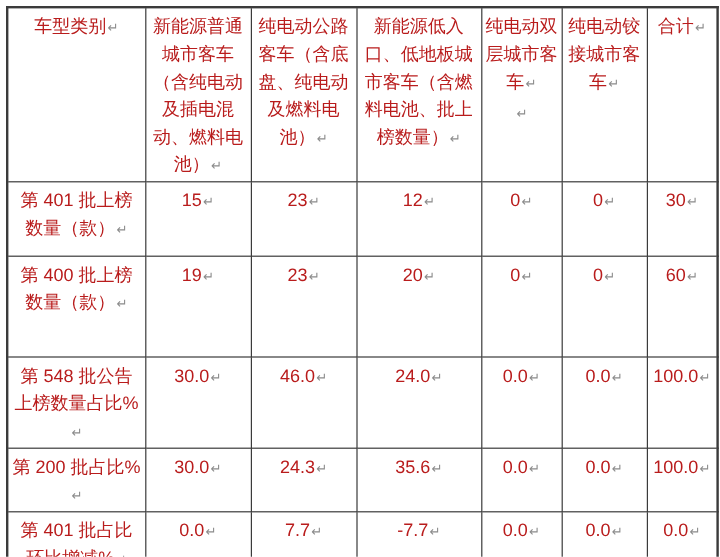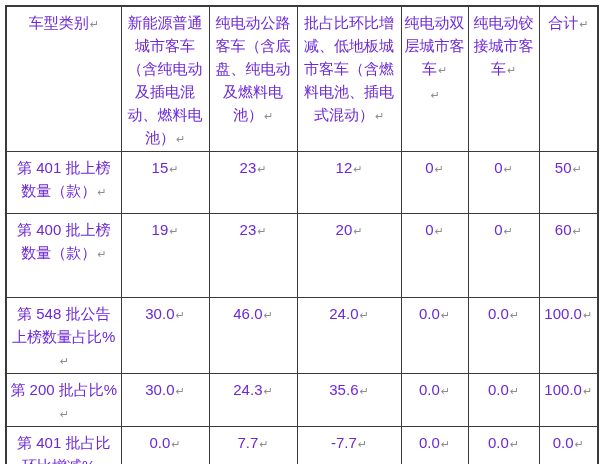--- a/index.html
+++ b/index.html
@@ -34,21 +34,21 @@
     vertical-align: top;
     text-align: center;
     padding: 4px 3px 0 3px;
     font-size: 15px;
     line-height: 23px;
     color: #1d1d1d;
     word-break: break-all;
     overflow: hidden;
   }
   .tx {
-    color: #6d28d9;
+    color: #b91c1c;
   }
   .pm {
     color: #8d8d8d;
     font-size: 11px;
     margin-left: 1px;
     vertical-align: baseline;
   }
   .pline {
     display: block;
     line-height: 23px;
@@ -67,34 +67,34 @@
           <col style="width:104px">
           <col style="width:67px">
           <col style="width:71px">
           <col style="width:59px">
       </colgroup>
       <tbody>
         <tr style="height:145px">
           <td><span class="tx">车型类别</span><span class="pm">↵</span></td>
           <td><span class="tx">新能源普通城市客车（含纯电动及插电混动、燃料电池）</span><span class="pm">↵</span></td>
           <td><span class="tx">纯电动公路客车（含底盘、纯电动及燃料电池）</span><span class="pm">↵</span></td>
-          <td><span class="tx">批占比环比增减、低地板城市客车（含燃料电池、插电式混动）</span><span class="pm">↵</span></td>
+          <td><span class="tx">新能源低入口、低地板城市客车（含燃料电池、批上榜数量）</span><span class="pm">↵</span></td>
           <td><span class="tx">纯电动双层城市客车</span><span class="pm">↵</span><span class="pline"><span class="pm">↵</span></span></td>
           <td><span class="tx">纯电动铰接城市客车</span><span class="pm">↵</span></td>
           <td><span class="tx">合计</span><span class="pm">↵</span></td>
         </tr>
 
         <tr style="height:62px">
           <td><span class="tx">第 401 批上榜数量（款）</span><span class="pm">↵</span></td>
           <td><span class="tx">15</span><span class="pm">↵</span></td>
           <td><span class="tx">23</span><span class="pm">↵</span></td>
           <td><span class="tx">12</span><span class="pm">↵</span></td>
           <td><span class="tx">0</span><span class="pm">↵</span></td>
           <td><span class="tx">0</span><span class="pm">↵</span></td>
-          <td><span class="tx">50</span><span class="pm">↵</span></td>
+          <td><span class="tx">30</span><span class="pm">↵</span></td>
         </tr>
 
         <tr style="height:84px">
           <td><span class="tx">第 400 批上榜数量（款）</span><span class="pm">↵</span></td>
           <td><span class="tx">19</span><span class="pm">↵</span></td>
           <td><span class="tx">23</span><span class="pm">↵</span></td>
           <td><span class="tx">20</span><span class="pm">↵</span></td>
           <td><span class="tx">0</span><span class="pm">↵</span></td>
           <td><span class="tx">0</span><span class="pm">↵</span></td>
           <td><span class="tx">60</span><span class="pm">↵</span></td>

